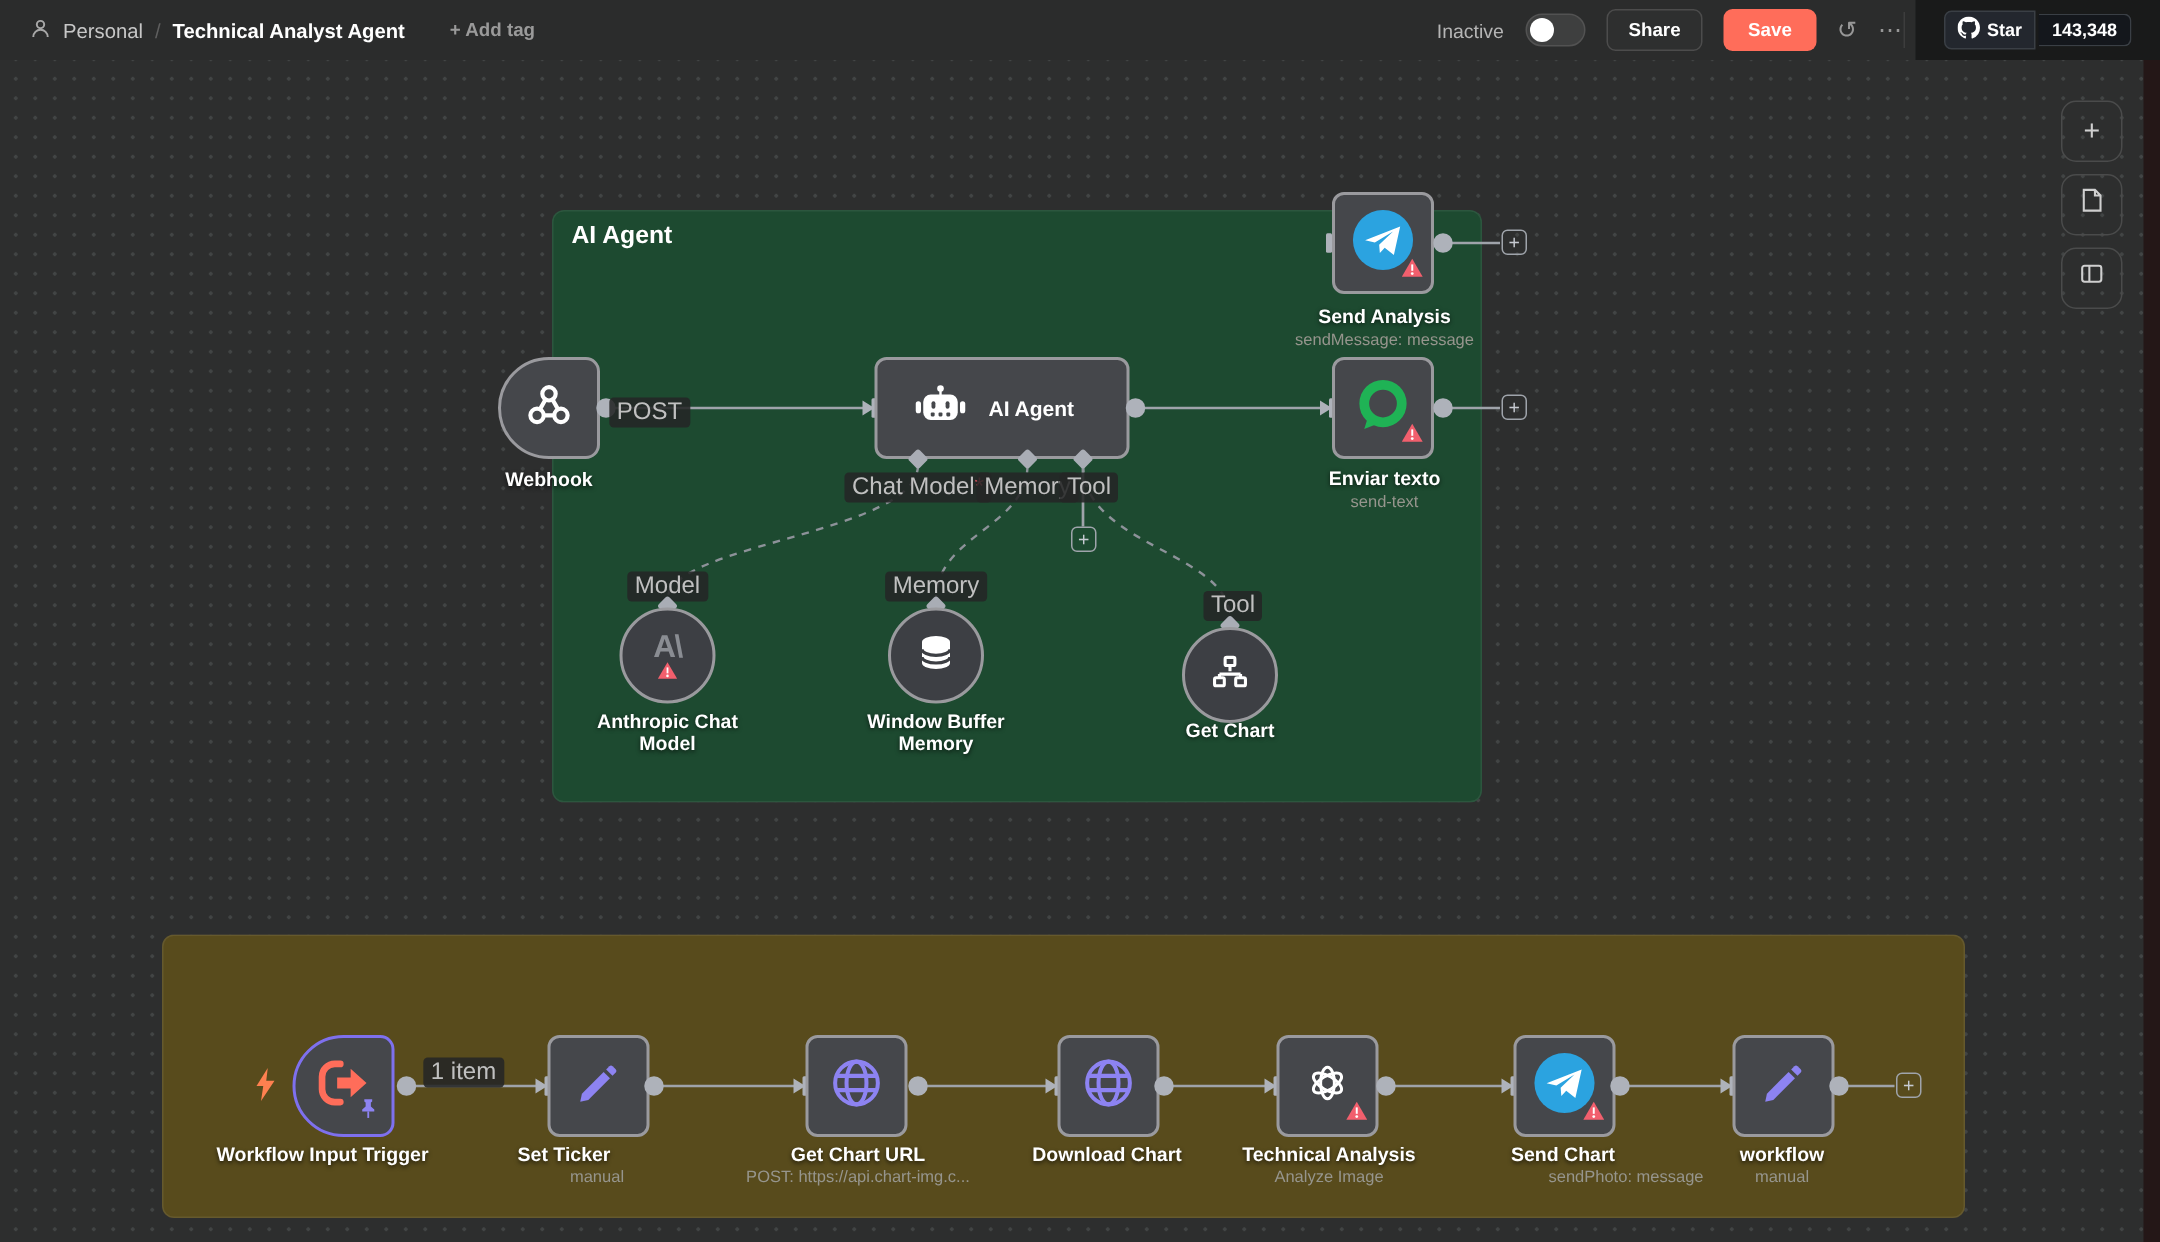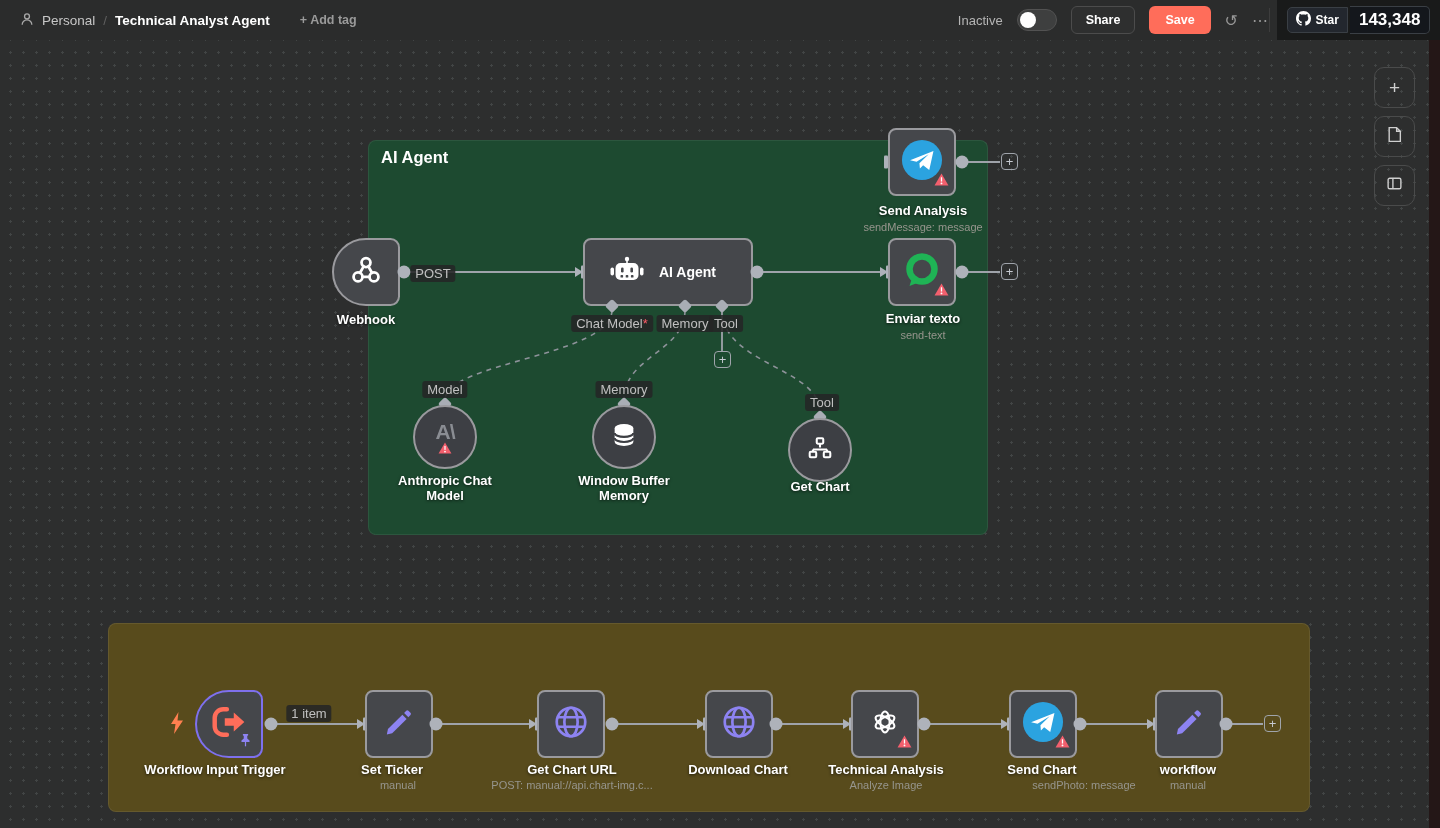--- a/index.html
+++ b/index.html
@@ -23,21 +23,21 @@
   .top-right { position:absolute; right:172px; top:0; height:40px; display:flex; align-items:center; gap:14px; }
   .inactive-lb { color:#b5b5b5; font-size:13px; }
   .toggle { width:40px; height:22px; background:#3e3f3f; border:1px solid #525252; border-radius:11px; position:relative; }
   .toggle .knob { position:absolute; left:2px; top:2px; width:16px; height:16px; border-radius:50%; background:#ffffff; }
   .btn-share { background:#2e2f2f; border:1px solid #4c4c4c; color:#fff; font-weight:700; font-size:12.5px; border-radius:6px; padding:6px 14px; }
   .btn-save { background:#ff6d5a; border:none; color:#fff; font-weight:700; font-size:12.5px; border-radius:6px; padding:7px 16px; }
   .icon-txt { color:#979797; font-size:16px; }
   .gh-zone { position:absolute; right:0; top:0; width:163px; height:40px; background:#191a1a; display:flex; align-items:center; justify-content:center; gap:2px; }
   .gh-divider { position:absolute; right:170px; top:8px; width:1px; height:24px; background:#3d3d3d; }
   .gh-star { display:flex; align-items:center; gap:5px; background:#23272e; border:1px solid #3a3f45; border-radius:5px 0 0 5px; padding:3px 8px; color:#fff; font-size:12px; font-weight:700; }
-  .gh-count { background:#14171c; border:1px solid #3a3f45; border-left:none; border-radius:0 5px 5px 0; padding:3px 9px; color:#fff; font-size:17px; font-weight:700; }
+  .gh-count { background:#14171c; border:1px solid #3a3f45; border-left:none; border-radius:0 5px 5px 0; padding:3px 9px; color:#fff; font-size:12px; font-weight:700; }
 
   
   .tabs { position:absolute; left:590px; top:38px; height:29px; background:#3f4040; border-radius:8px; display:flex; align-items:center; padding:3px; gap:2px; }
   .tab { font-size:13px; color:#b4b4b4; padding:4px 12px; border-radius:6px; }
   .tab.active { background:#1f2020; color:#ffffff; font-weight:700; }
 
   
   .side-btn { position:absolute; left:1374px; width:41px; height:41px; border:1px solid #4a4b4b; border-radius:10px; display:flex; align-items:center; justify-content:center; color:#cfcfcf; font-size:19px; background:transparent; }
 
   
@@ -52,21 +52,21 @@
   
   .node { position:absolute; width:68px; height:68px; background:#45474b; border:2px solid #9a9a9e; border-radius:8px; display:flex; align-items:center; justify-content:center; }
   .node.wide { width:170px; height:68px; justify-content:flex-start; padding-left:22px; gap:12px; }
   .node.trigger { border-radius:36px 10px 10px 36px; }
   .node.trigger.selected { border-color:#7e70ee; }
   .node.circle { width:64px; height:64px; border-radius:50%; background:#3d3f44; }
   .node-title { color:#fff; font-weight:700; font-size:14px; }
   .node-label { position:absolute; transform:translateX(-50%); color:#fff; font-weight:700; font-size:13px; text-align:center; text-shadow:0 1px 3px rgba(0,0,0,.65); white-space:nowrap; }
   .node-label.wrap { white-space:normal; width:112px; line-height:1.15; }
   .node-sub { position:absolute; transform:translateX(-50%); color:#96958d; font-size:11px; text-align:center; white-space:nowrap; }
-  .chip { position:absolute; transform:translateX(-50%); background:rgba(36,37,37,.88); color:#c0c0c0; font-size:13px; padding:1px 5px; border-radius:3px; white-space:nowrap; }
+  .chip { position:absolute; transform:translateX(-50%); background:rgba(36,37,37,.88); color:#c0c0c0; font-size:16px; padding:1px 5px; border-radius:3px; white-space:nowrap; }
   .chip .req { color:#ff5c68; }
   .out-dot { position:absolute; width:13px; height:13px; border-radius:50%; background:#aeb2ba; transform:translate(-50%,-50%); }
   .in-bar { position:absolute; width:4px; height:13px; background:#aeb2ba; transform:translate(-50%,-50%); border-radius:1px; }
   .arrow-in { position:absolute; width:0; height:0; border-top:5.5px solid transparent; border-bottom:5.5px solid transparent; border-left:8px solid #aeb2ba; transform:translate(-100%,-50%); }
   .diamond { position:absolute; width:10px; height:10px; background:#a9adb5; transform:translate(-50%,-50%) rotate(45deg); border-radius:2px; }
   .plus-box { position:absolute; width:17px; height:17px; border:1.5px solid #9fa4ab; border-radius:4px; color:#c6cad1; display:flex; align-items:center; justify-content:center; font-size:13px; line-height:1; }
   .warn { position:absolute; }
   .exec-btn { position:absolute; left:178px; top:253px; height:35px; background:#ff6d5a; border:none; border-radius:8px; color:#fff; font-weight:700; font-size:12.5px; display:flex; align-items:center; gap:7px; padding:0 14px; }
   .anthropic-a { font-size:21px; font-weight:700; color:#8a8d93; letter-spacing:-1px; }
   .bolt { position:absolute; }
@@ -240,35 +240,35 @@
 
   <div class="arrow-in" style="left:365px; top:724px;"></div>
   <div class="in-bar" style="left:365px; top:724px;"></div>
   <div class="node" style="left:365px; top:690px;">
     <span><svg width="34" height="34" viewBox="0 0 24 24" fill="#8d83f2">
           <path d="M4.2 17 L14.4 6.8 l3 3 L7.2 20 l-3.8 .8 Z"></path>
           <path d="M15.6 5.6 l1.5 -1.5 a1.1 1.1 0 0 1 1.55 0 l1.45 1.45 a1.1 1.1 0 0 1 0 1.55 L18.6 8.6 Z"></path>
         </svg></span>
   </div>
   <div class="out-dot" style="left:436px; top:724px;"></div>
-  <div class="node-label" style="left:392px; top:762px;text-align:right;">Set Ticker</div>
+  <div class="node-label" style="left:376px; top:762px;text-align:right;">Set Ticker</div>
   <div class="node-sub" style="left:398px; top:779px;">manual</div>
 
   <div class="arrow-in" style="left:537px; top:724px;"></div>
   <div class="in-bar" style="left:537px; top:724px;"></div>
   <div class="node" style="left:537px; top:690px;">
     <span><svg width="38" height="38" viewBox="0 0 24 24" fill="none" stroke="#8d83f2" stroke-width="1.7">
           <circle cx="12" cy="12" r="9"></circle>
           <ellipse cx="12" cy="12" rx="4.2" ry="9"></ellipse>
           <path d="M3.4 9 h17.2 M3.4 15 h17.2"></path>
         </svg></span>
   </div>
   <div class="out-dot" style="left:612px; top:724px;"></div>
   <div class="node-label" style="left:572px; top:762px;">Get Chart URL</div>
-  <div class="node-sub" style="left:572px; top:779px;">POST: manual://api.chart-img.c...</div>
+  <div class="node-sub" style="left:572px; top:779px;">POST: https://api.chart-img.c...</div>
 
   <div class="arrow-in" style="left:705px; top:724px;"></div>
   <div class="in-bar" style="left:705px; top:724px;"></div>
   <div class="node" style="left:705px; top:690px;">
     <span><svg width="38" height="38" viewBox="0 0 24 24" fill="none" stroke="#8d83f2" stroke-width="1.7">
           <circle cx="12" cy="12" r="9"></circle>
           <ellipse cx="12" cy="12" rx="4.2" ry="9"></ellipse>
           <path d="M3.4 9 h17.2 M3.4 15 h17.2"></path>
         </svg></span>
   </div>

